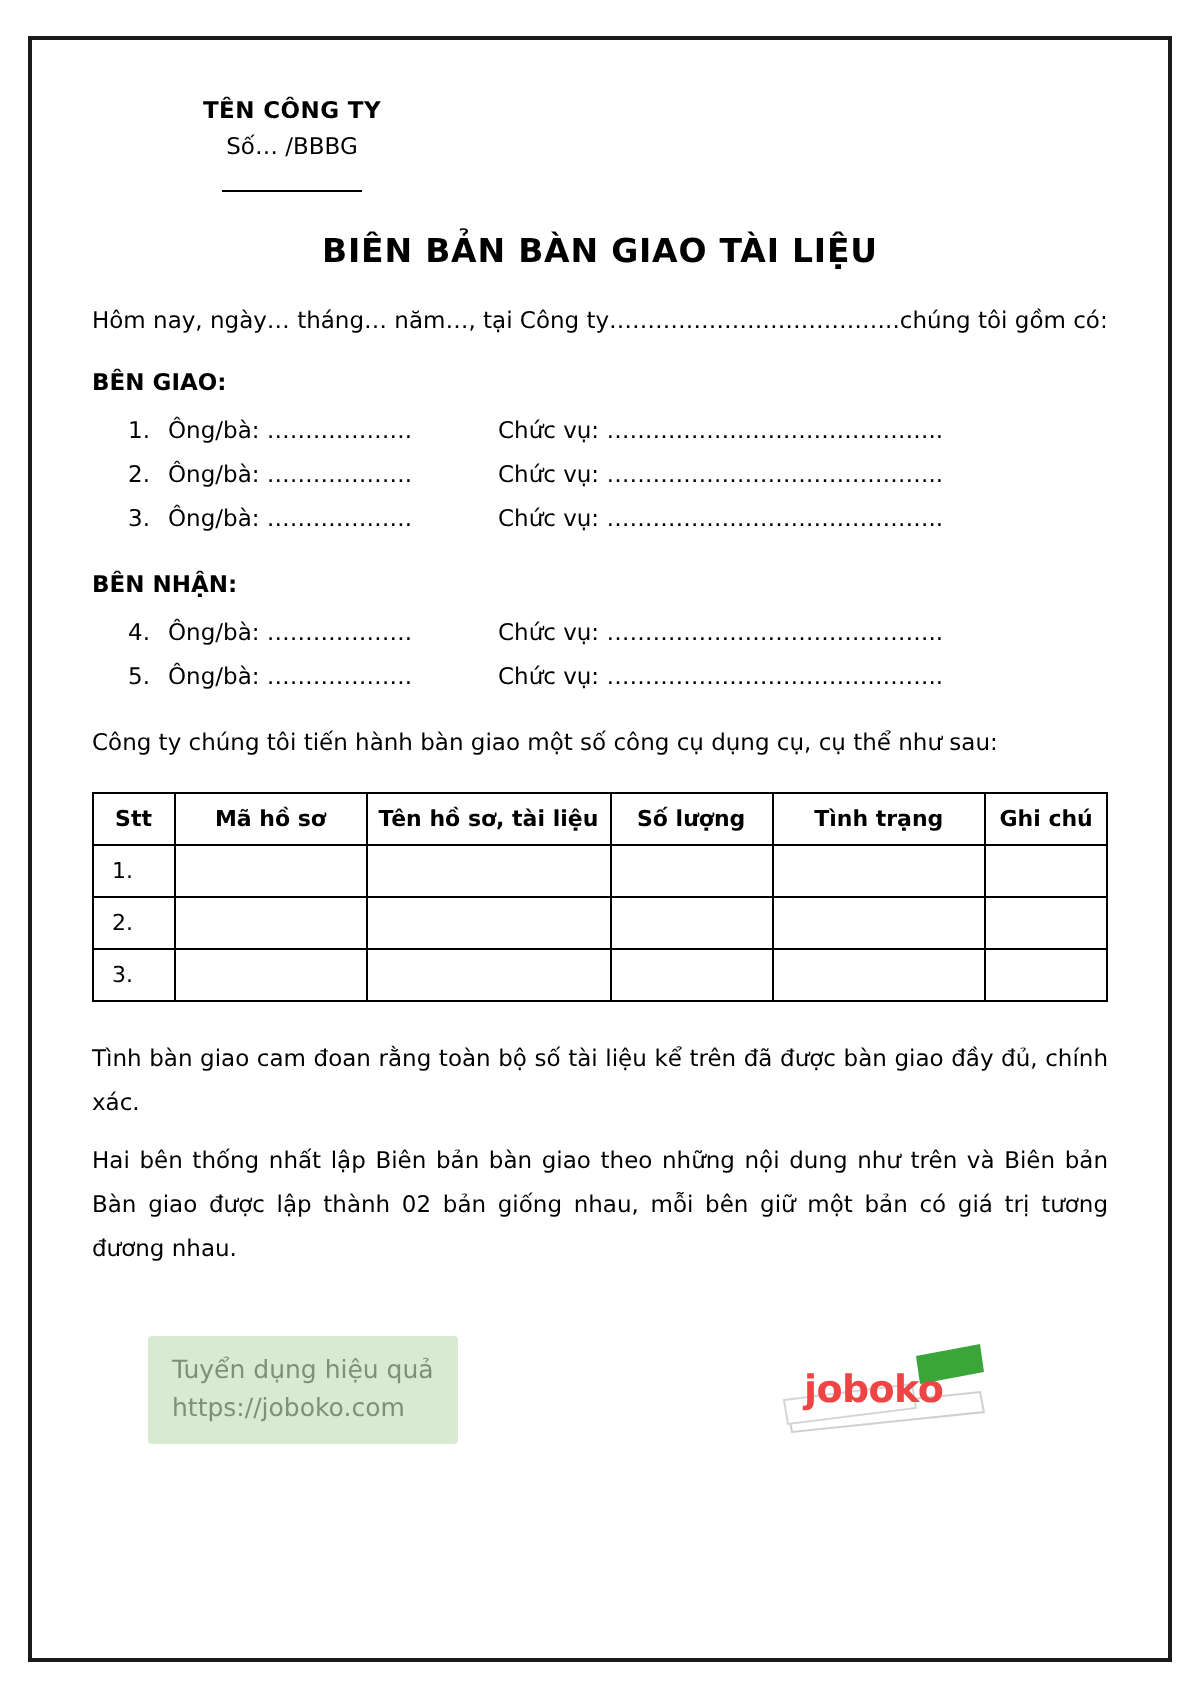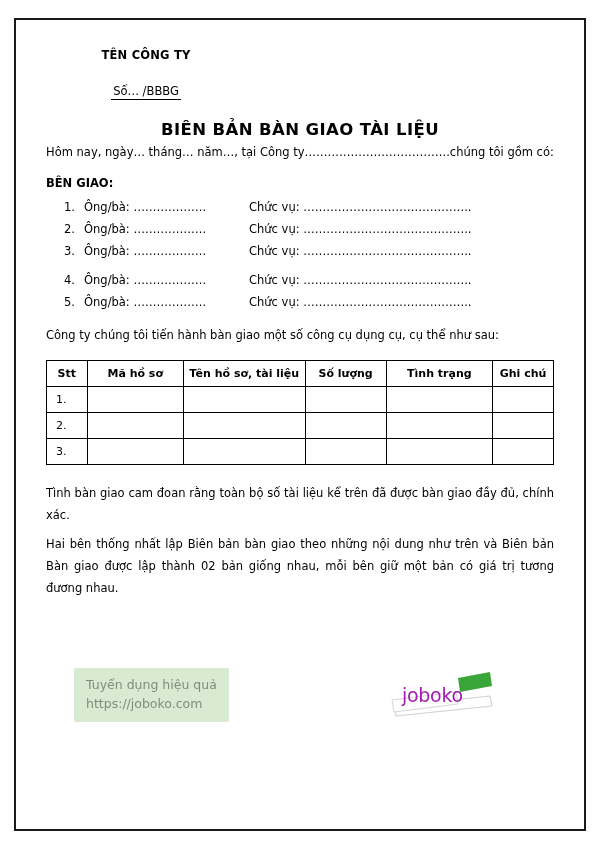--- a/index.html
+++ b/index.html
@@ -40,25 +40,25 @@
     width: 200px;
     text-align: center;
     padding-top: 2px;
   }
   .company-name {
     font-weight: bold;
     font-size: 11.5px;
     letter-spacing: 0.2px;
   }
   .doc-no {
-    margin-top: 22px;
+    margin-top: 4px;
     font-size: 11.5px;
     display: inline-block;
     border-bottom: 1px solid #000;
-    padding: 0 2px 1px 2px;
+    padding: 0 2px 15px 2px;
   }
   .header-right {
     flex: 1;
     text-align: center;
     padding-top: 0px;
   }
   .nation {
     font-weight: bold;
     font-size: 12px;
     letter-spacing: 0.1px;
@@ -78,21 +78,21 @@
   .title {
     text-align: center;
     font-weight: bold;
     font-size: 16.5px;
     margin-top: 20px;
     letter-spacing: 0.4px;
   }
   .para {
     font-size: 11.5px;
     line-height: 1.62;
-    margin-top: 4px;
+    margin-top: 16px;
     text-align: left;
   }
   .section-label {
     font-weight: bold;
     font-size: 11.5px;
     margin-top: 14px;
   }
   .person-list {
     margin: 6px 0 0 0;
     padding: 0;
@@ -188,22 +188,22 @@
     left: 0;
     top: 0;
     width: 120px;
     height: 52px;
   }
   .logo-text {
     position: absolute;
     left: 16px;
     top: 14px;
     font-size: 19px;
-    font-weight: normal;
-    color: #a21caf;
+    font-weight: bold;
+    color: #ef4444;
     letter-spacing: -0.3px;
   }
 </style>
 </head>
 <body>
 
 <div class="page">
   <div class="sheet">
 
     <div class="header">
@@ -229,20 +229,21 @@
         <span class="person-name">Ông/bà: ……………….</span>
         <span class="person-role">Chức vụ: ……………………………………..</span>
       </li>
       <li class="person-row">
         <span class="person-num">3.</span>
         <span class="person-name">Ông/bà: ……………….</span>
         <span class="person-role">Chức vụ: ……………………………………..</span>
       </li>
     </ul>
 
+    <div class="section-label">BÊN NHẬN:</div>
     <ul class="person-list">
       <li class="person-row">
         <span class="person-num">4.</span>
         <span class="person-name">Ông/bà: ……………….</span>
         <span class="person-role">Chức vụ: ……………………………………..</span>
       </li>
       <li class="person-row">
         <span class="person-num">5.</span>
         <span class="person-name">Ông/bà: ……………….</span>
         <span class="person-role">Chức vụ: ……………………………………..</span>

